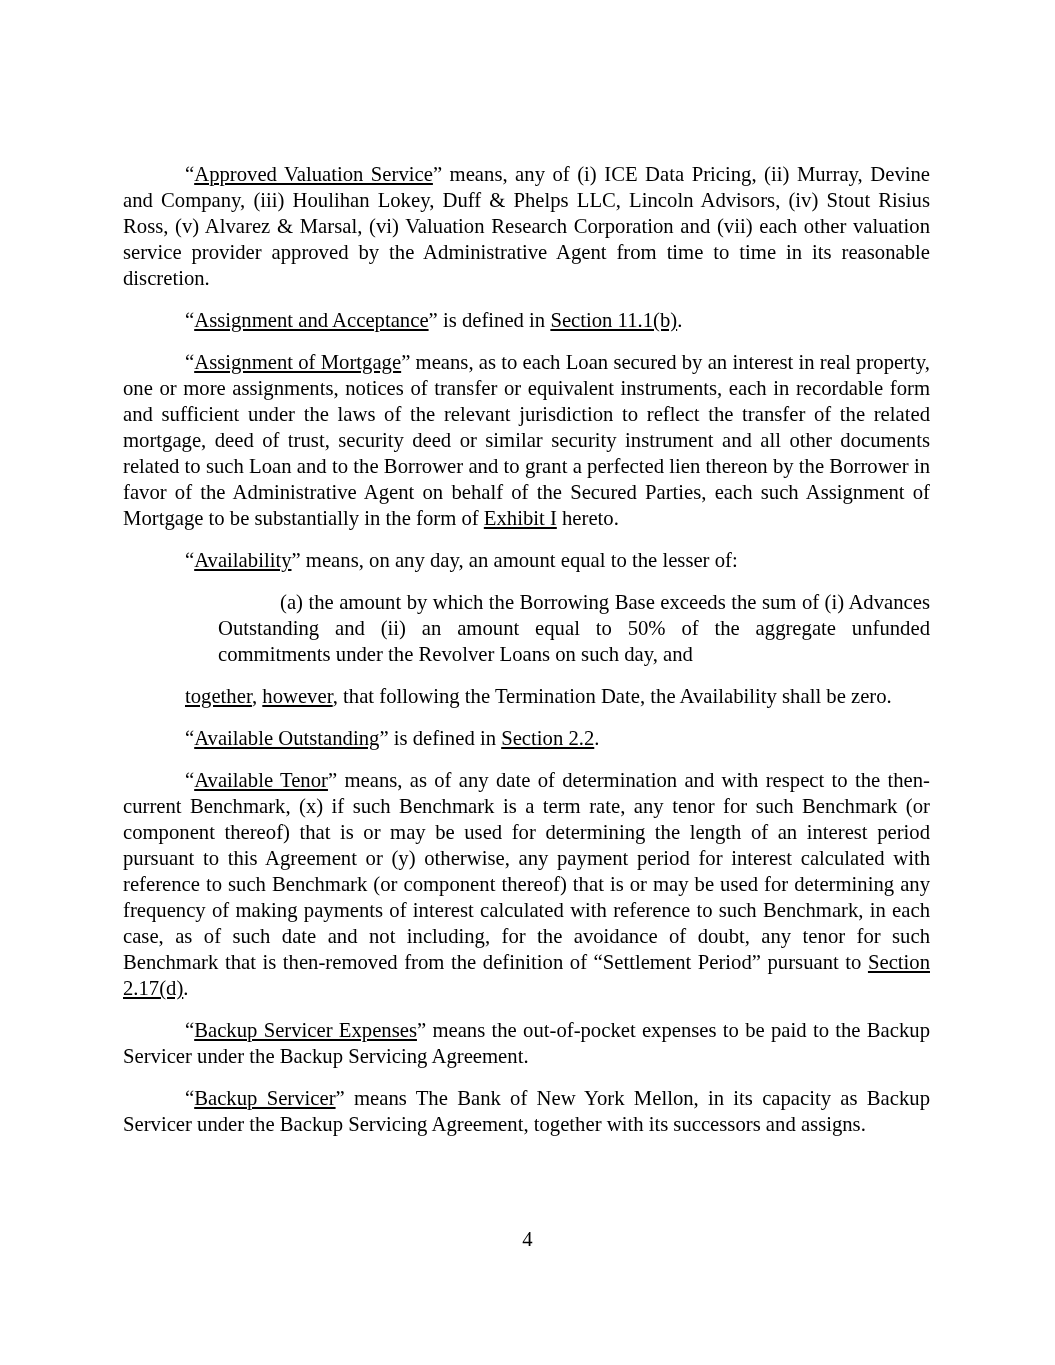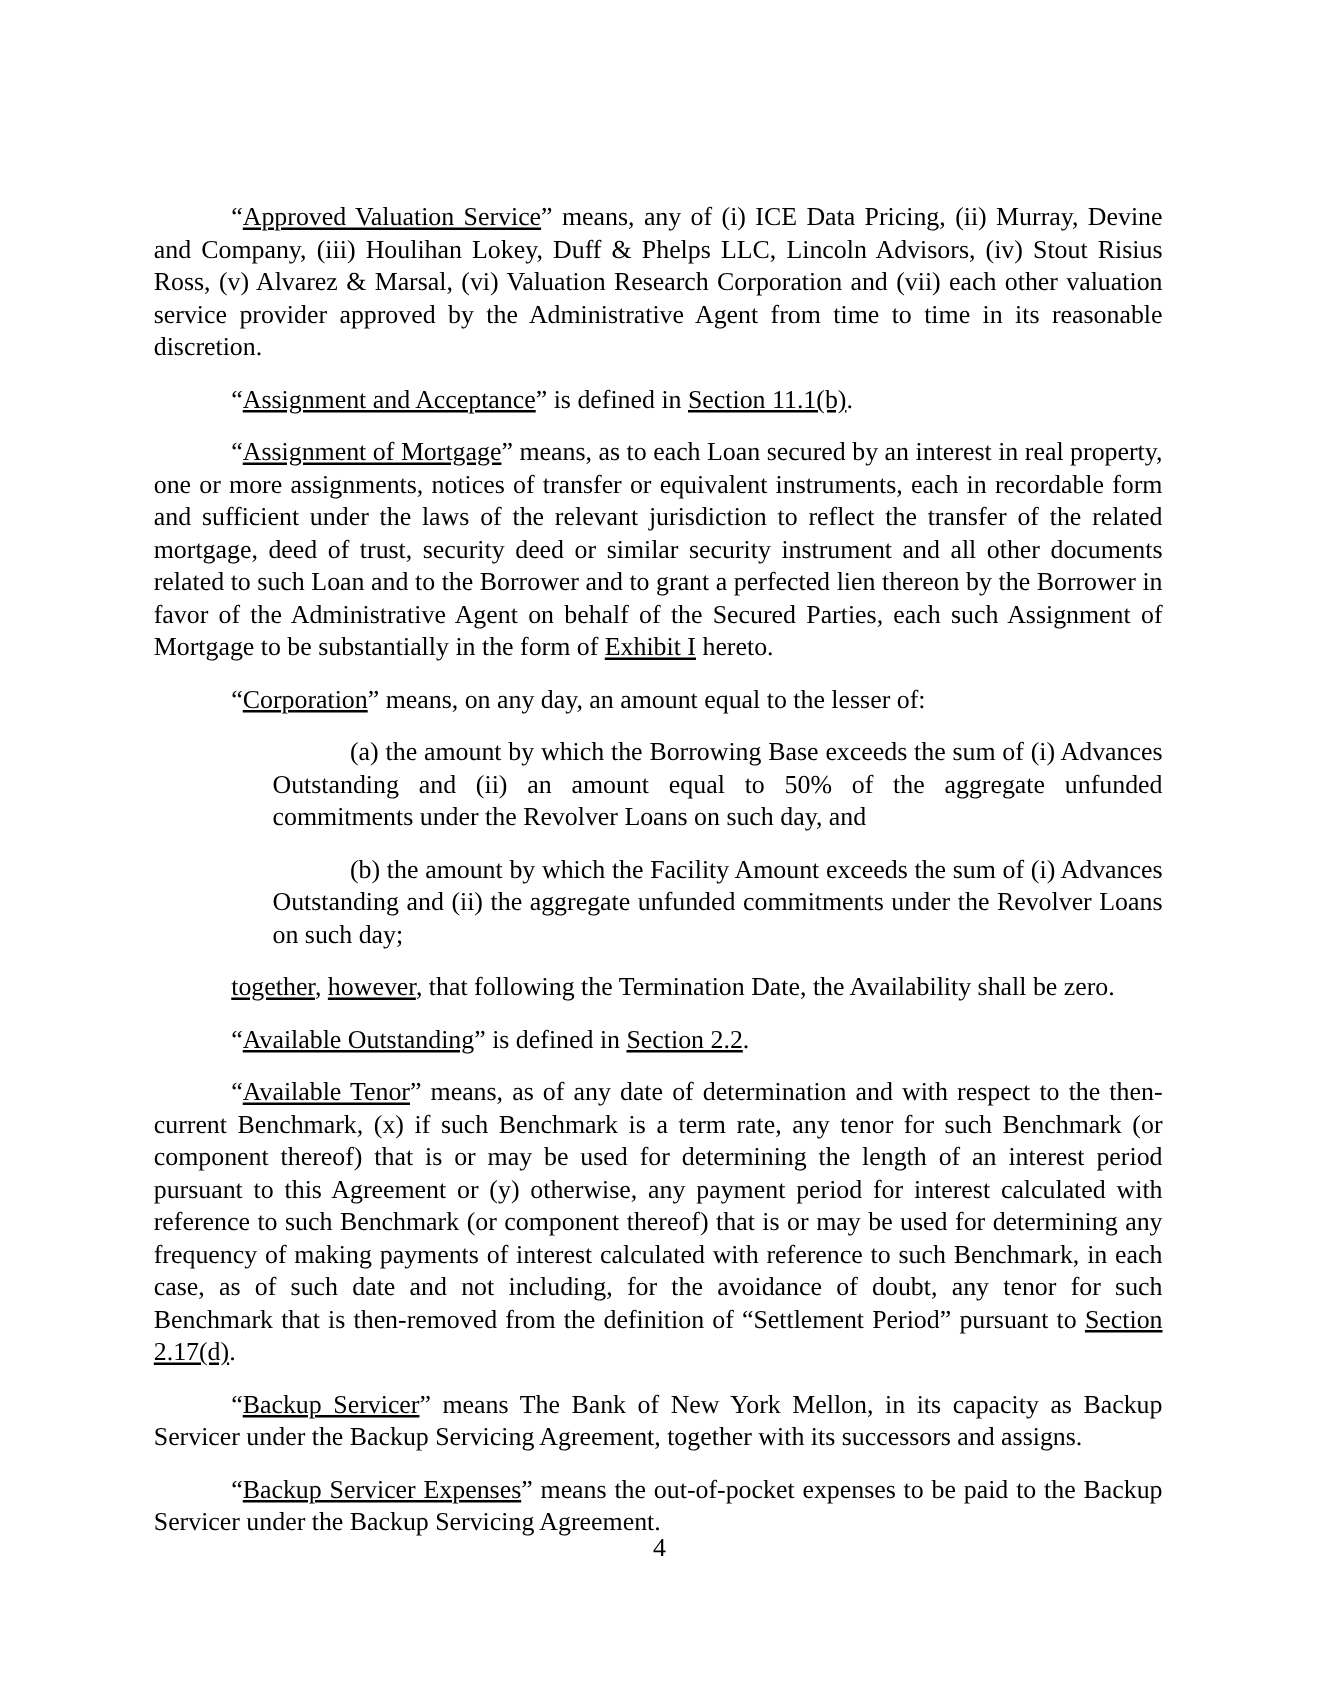--- a/index.html
+++ b/index.html
@@ -50,23 +50,22 @@
   }
 </style>
 </head>
 <body>
 
 <div class="page">
   <div class="doc-content">
       <p class="body"><span>“</span><span class="u">Approved Valuation Service</span><span>” means, any of (i) ICE Data Pricing, (ii) Murray, Devine and Company, (iii) Houlihan Lokey, Duff &amp; Phelps LLC, Lincoln Advisors, (iv) Stout Risius Ross, (v) Alvarez &amp; Marsal, (vi) Valuation Research Corporation and (vii) each other valuation service provider approved by the Administrative Agent from time to time in its reasonable discretion.</span></p>
       <p class="body"><span>“</span><span class="u">Assignment and Acceptance</span><span>” is defined in </span><span class="u">Section 11.1(b)</span><span>.</span></p>
       <p class="body"><span>“</span><span class="u">Assignment of Mortgage</span><span>” means, as to each Loan secured by an interest in real property, one or more assignments, notices of transfer or equivalent instruments, each in recordable form and sufficient under the laws of the relevant jurisdiction to reflect the transfer of the related mortgage, deed of trust, security deed or similar security instrument and all other documents related to such Loan and to the Borrower and to grant a perfected lien thereon by the Borrower in favor of the Administrative Agent on behalf of the Secured Parties, each such Assignment of Mortgage to be substantially in the form of </span><span class="u">Exhibit I</span><span> hereto.</span></p>
-      <p class="body"><span>“</span><span class="u">Corporation</span><span>” means, on any day, an amount equal to the lesser of:</span></p>
+      <p class="body"><span>“</span><span class="u">Availability</span><span>” means, on any day, an amount equal to the lesser of:</span></p>
       <p class="block"><span>(a) the amount by which the Borrowing Base exceeds the sum of (i) Advances Outstanding and (ii) an amount equal to 50% of the aggregate unfunded commitments under the Revolver Loans on such day, and</span></p>
-      <p class="block"><span>(b) the amount by which the Facility Amount exceeds the sum of (i) Advances Outstanding and (ii) the aggregate unfunded commitments under the Revolver Loans on such day;</span></p>
       <p class="body"><span class="u">together</span><span>, </span><span class="u">however</span><span>, that following the Termination Date, the Availability shall be zero.</span></p>
       <p class="body"><span>“</span><span class="u">Available Outstanding</span><span>” is defined in </span><span class="u">Section 2.2</span><span>.</span></p>
       <p class="body"><span>“</span><span class="u">Available Tenor</span><span>” means, as of any date of determination and with respect to the then-current Benchmark, (x) if such Benchmark is a term rate, any tenor for such Benchmark (or component thereof) that is or may be used for determining the length of an interest period pursuant to this Agreement or (y) otherwise, any payment period for interest calculated with reference to such Benchmark (or component thereof) that is or may be used for determining any frequency of making payments of interest calculated with reference to such Benchmark, in each case, as of such date and not including, for the avoidance of doubt, any tenor for such Benchmark that is then-removed from the definition of “Settlement Period” pursuant to </span><span class="u">Section 2.17(d)</span><span>.</span></p>
+      <p class="body"><span>“</span><span class="u">Backup Servicer Expenses</span><span>” means the out-of-pocket expenses to be paid to the Backup Servicer under the Backup Servicing Agreement.</span></p>
       <p class="body"><span>“</span><span class="u">Backup Servicer</span><span>” means The Bank of New York Mellon, in its capacity as Backup Servicer under the Backup Servicing Agreement, together with its successors and assigns.</span></p>
-      <p class="body"><span>“</span><span class="u">Backup Servicer Expenses</span><span>” means the out-of-pocket expenses to be paid to the Backup Servicer under the Backup Servicing Agreement.</span></p>
     </div>
   <div class="page-number">4</div>
 </div>
 
 </body></html>

